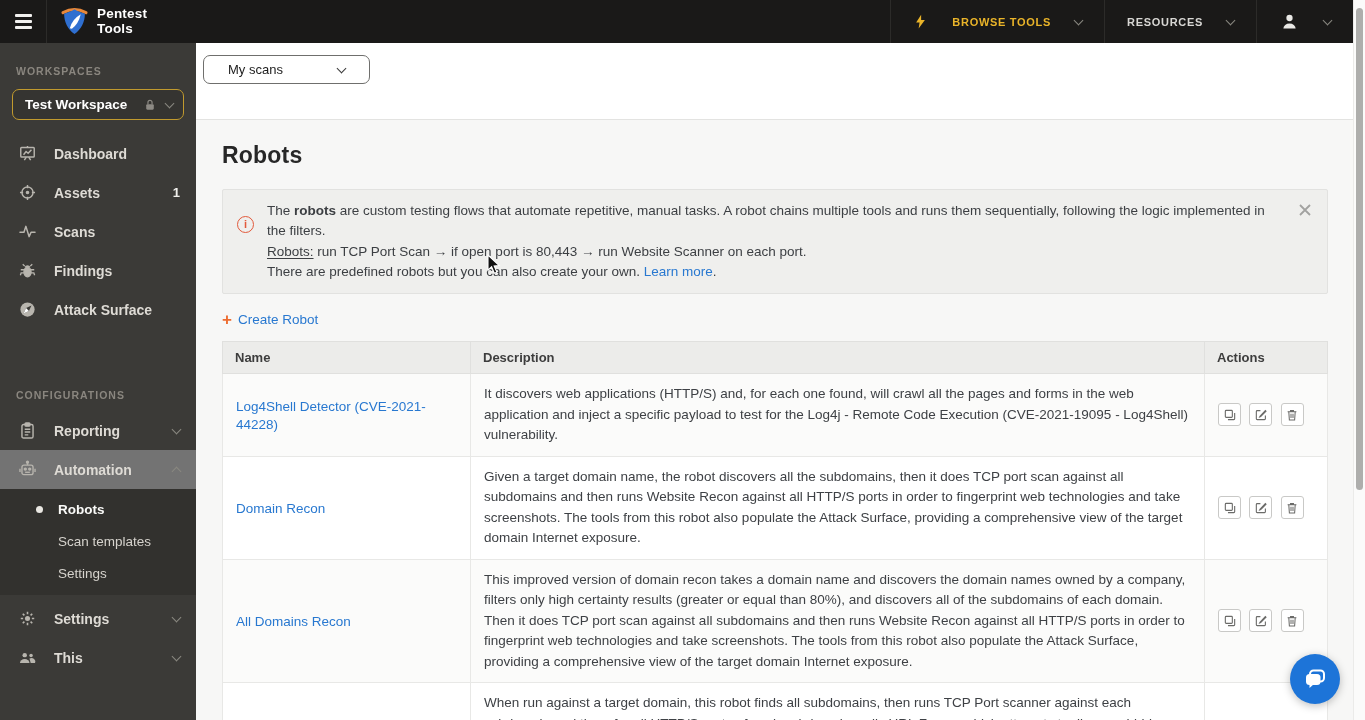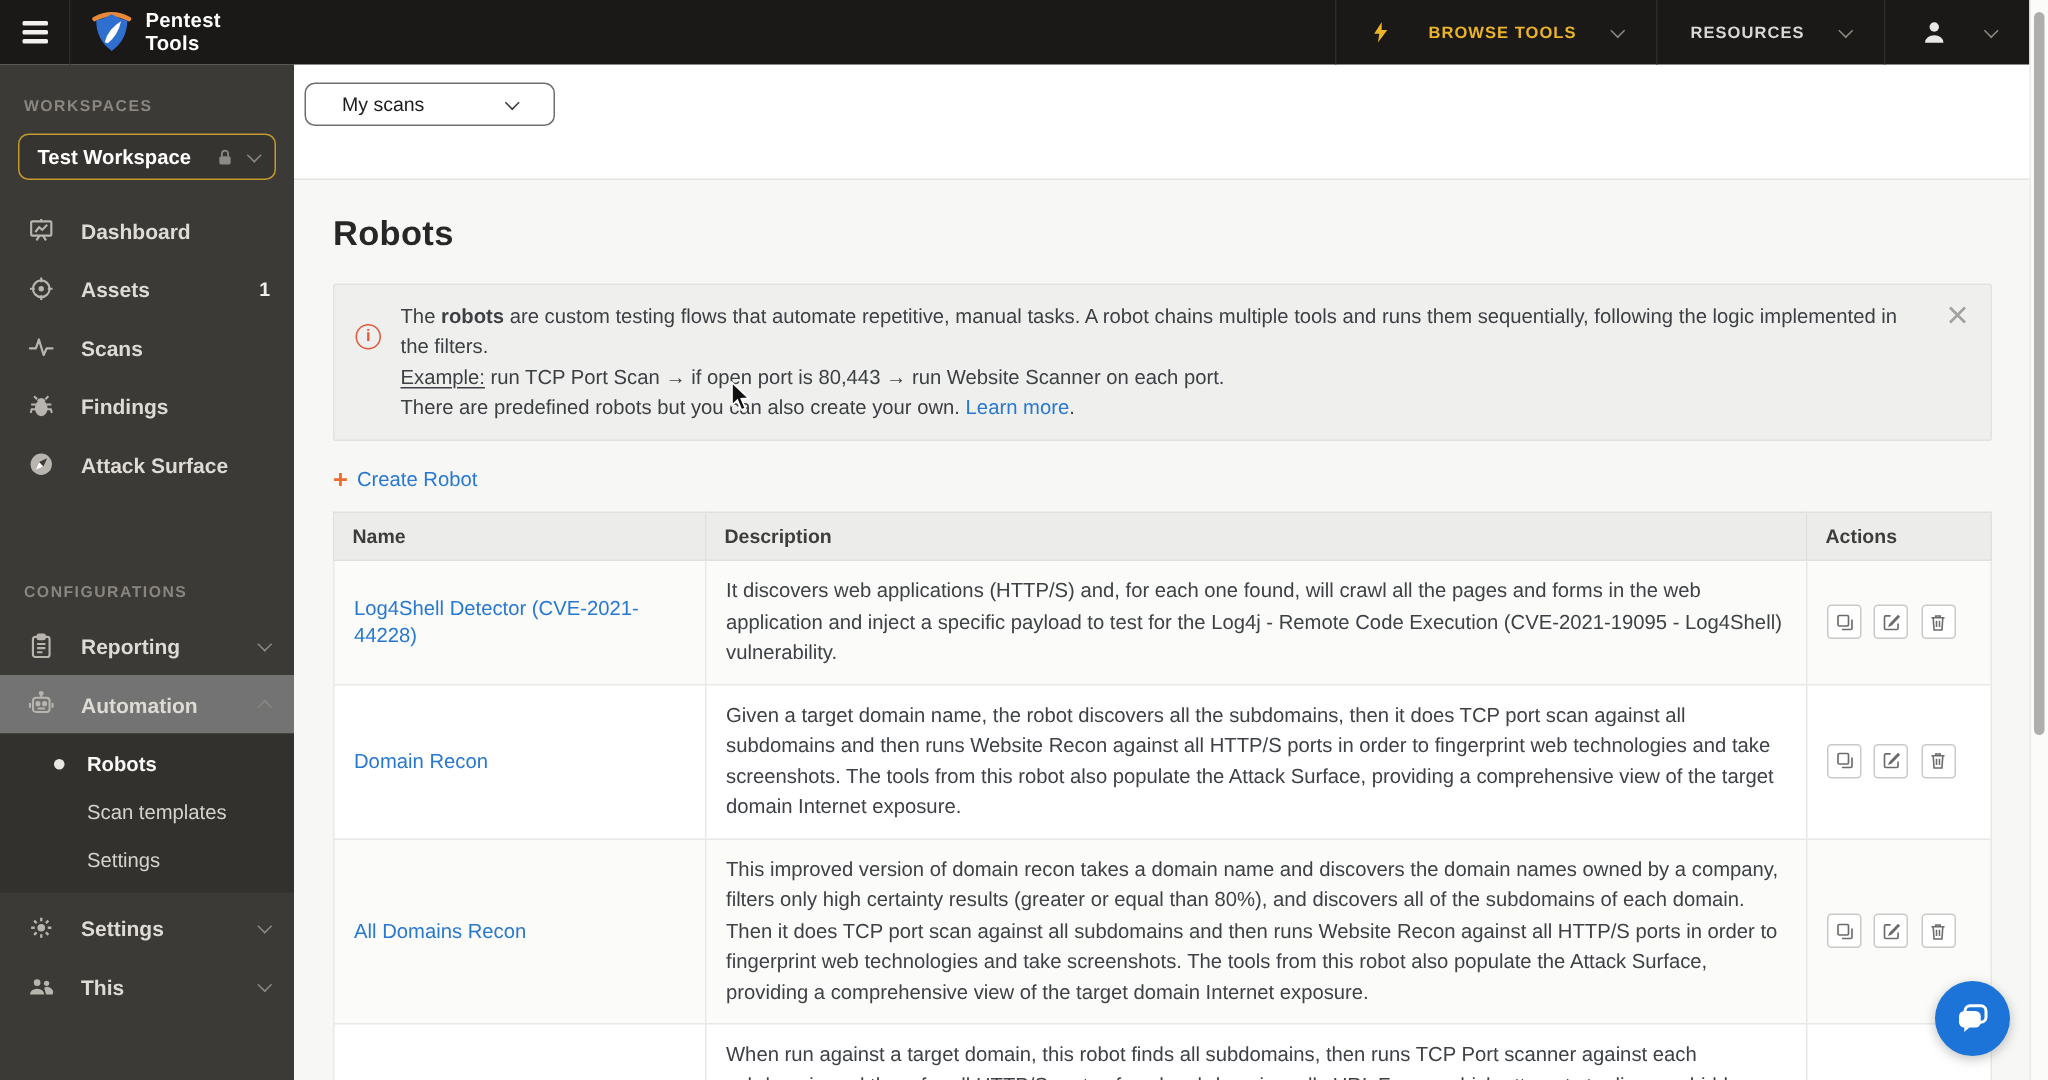--- a/index.html
+++ b/index.html
@@ -274,21 +274,21 @@
     <h1 class="page-title">Robots</h1>
 
     <div class="banner">
       <span class="info-icon"></span>
       <span class="close-x">
         <svg width="16" height="16" viewBox="0 0 16 16" stroke="currentColor" stroke-width="1.8">
             <path d="M3 3 L13 13 M13 3 L3 13"></path>
           </svg>
       </span>
       <div><span>The </span><b>robots</b><span> are custom testing flows that automate repetitive, manual tasks. A robot chains multiple tools and runs them sequentially, following the logic implemented in the filters.</span></div>
-      <div><u>Example:</u><span> run TCP Port Scan → if open port is 80,443 → run Website Scanner on each port.</span></div>
+      <div><u>Robots:</u><span> run TCP Port Scan → if open port is 80,443 → run Website Scanner on each port.</span></div>
       <div><span>There are predefined robots but you can also create your own. </span><a class="link">Learn more</a><span>.</span></div>
     </div>
 
     <div class="create-robot">
       <span class="plus">+</span>
       <span class="cr-label">Create Robot</span>
     </div>
 
     <table class="robots">
       <thead>

